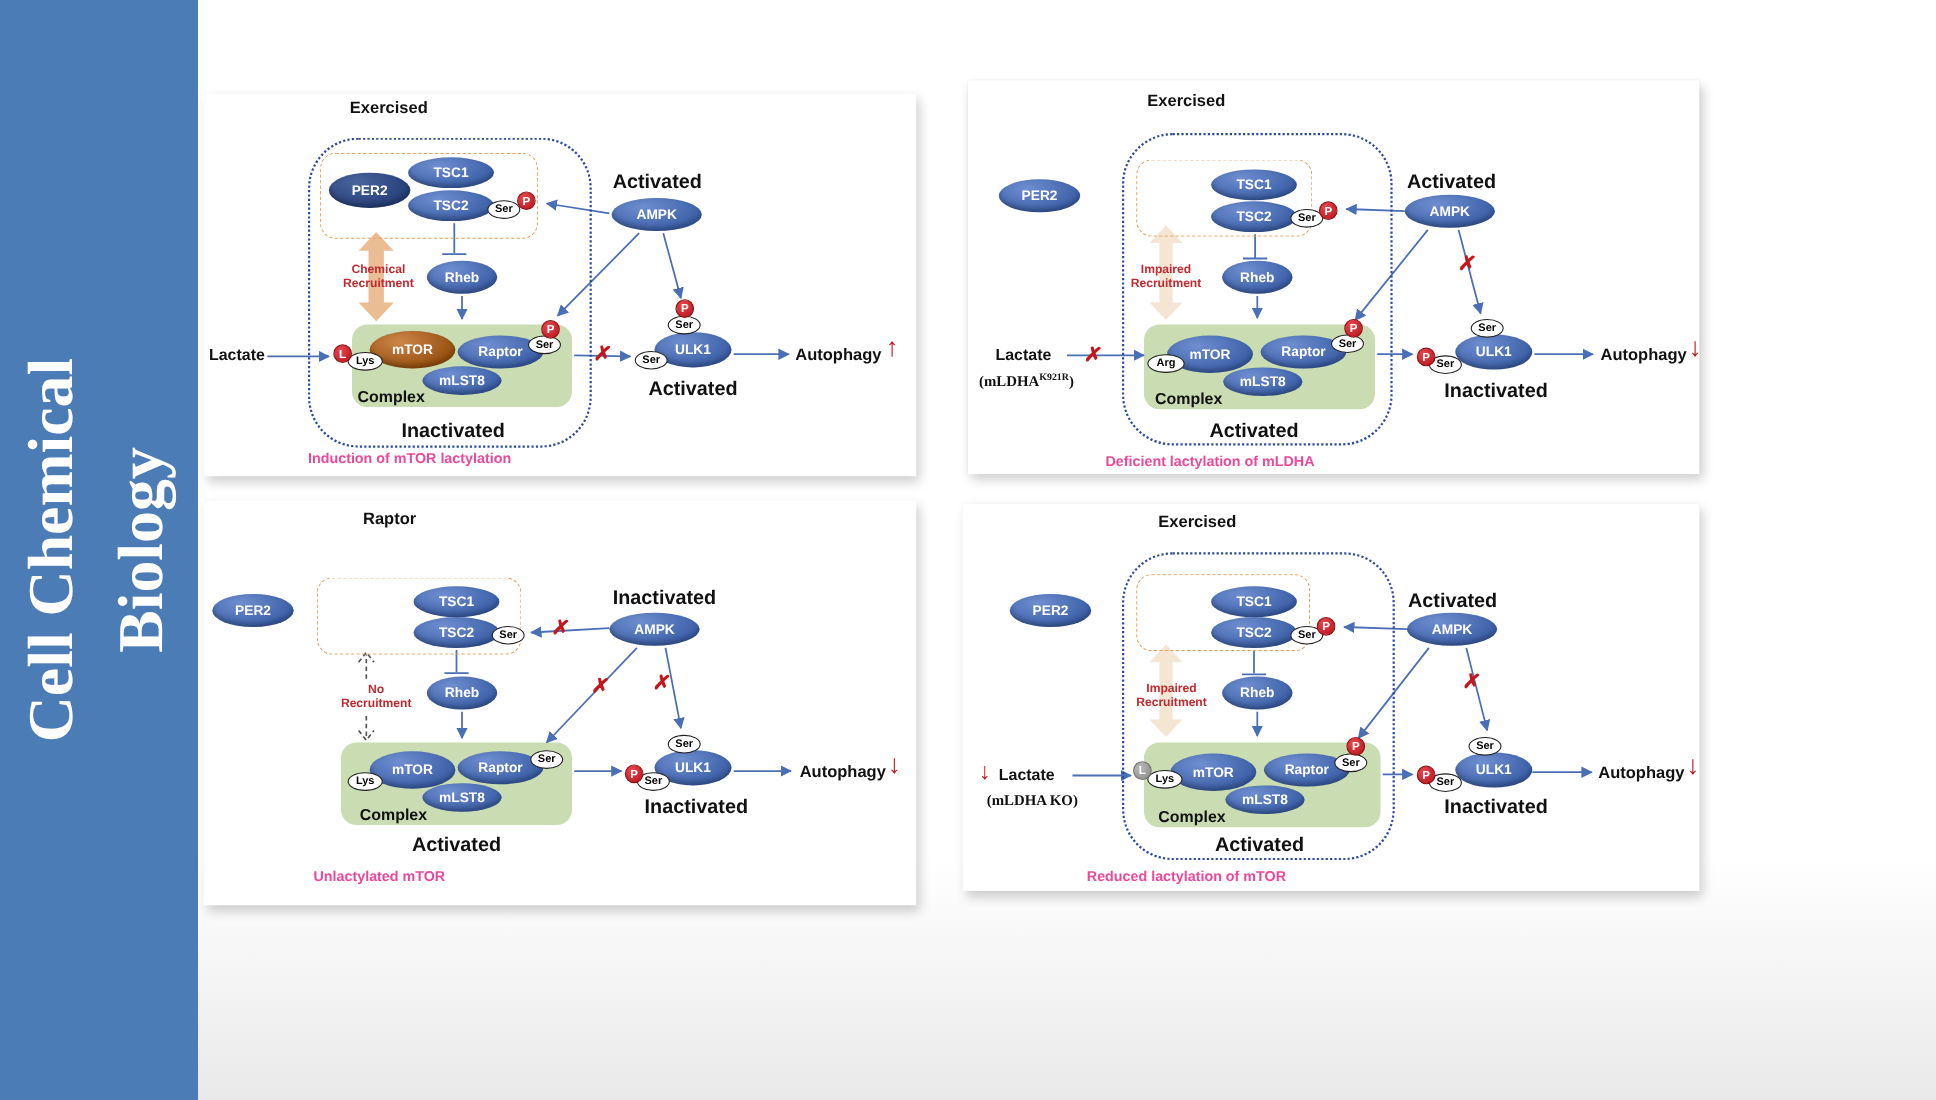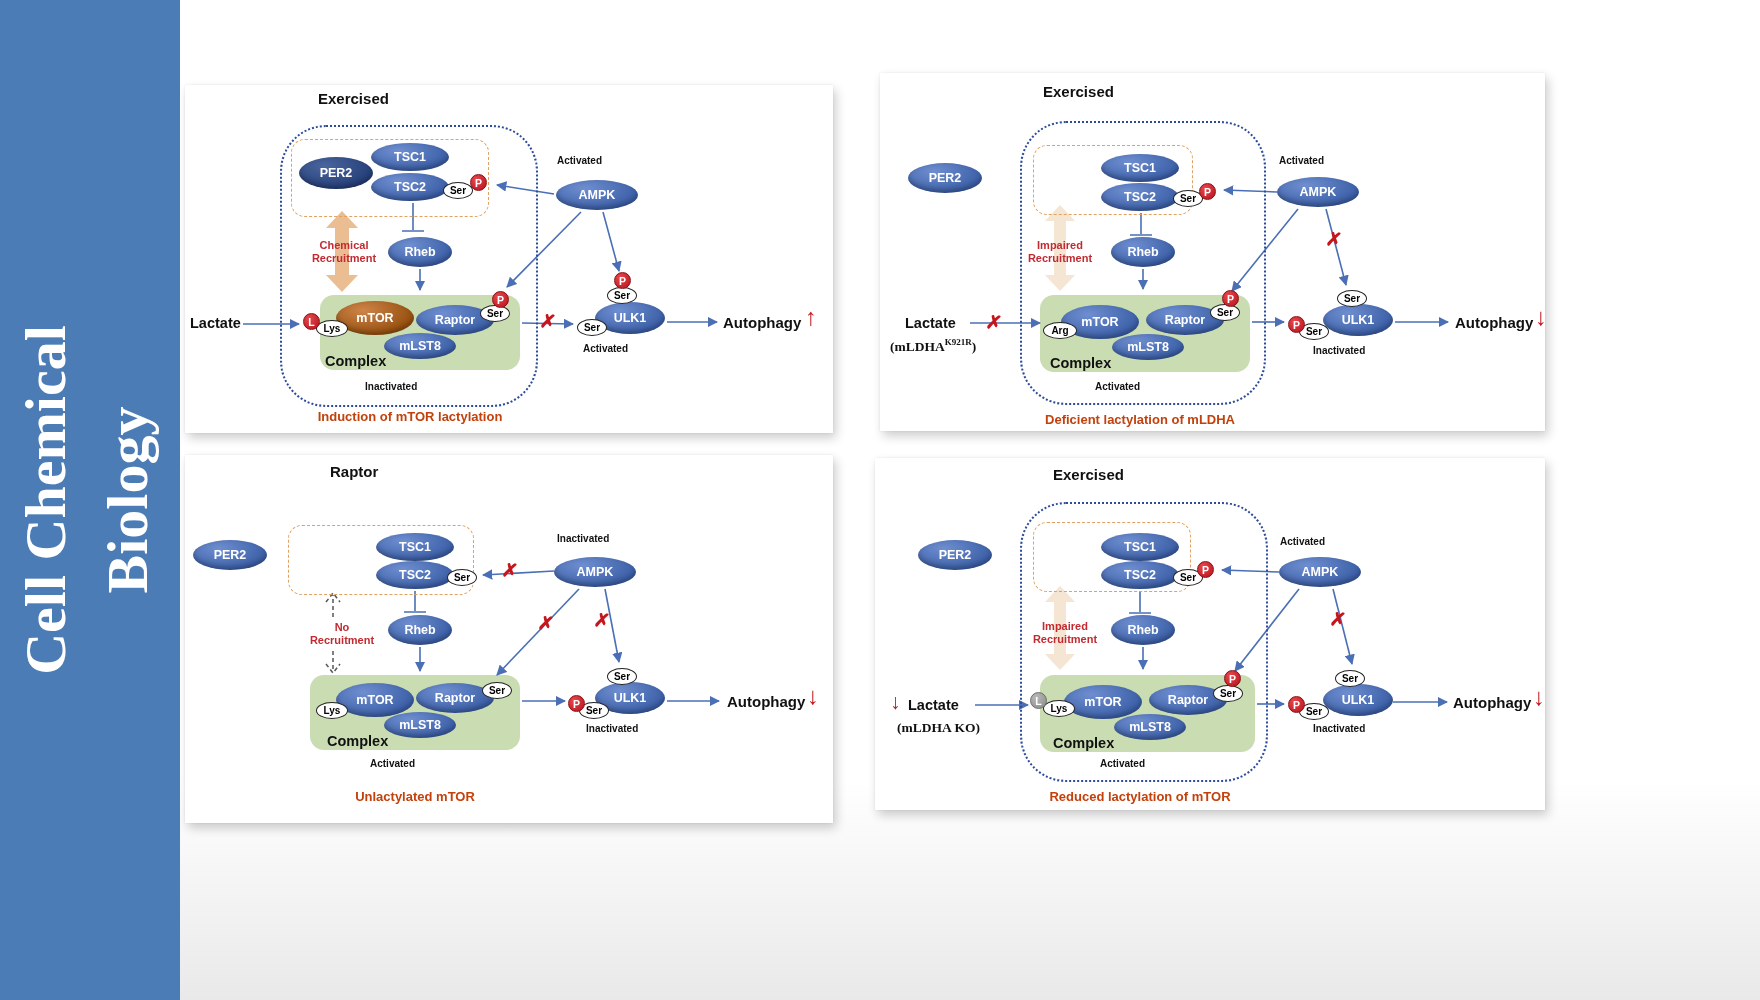--- a/index.html
+++ b/index.html
@@ -36,28 +36,28 @@
     display:flex;align-items:center;justify-content:center;
   }
   .pcirc{
     position:absolute;width:17px;height:17px;border-radius:50%;z-index:5;
     background:radial-gradient(circle at 35% 30%,#e8474d,#b5121b);
     border:1px solid #8d0e14;color:#fff;font-size:10.5px;font-weight:bold;
     display:flex;align-items:center;justify-content:center;
   }
   .pcirc.gray{background:radial-gradient(circle at 35% 30%,#b9b9b9,#8a8a8a);border-color:#6e6e6e}
   .ptitle{position:absolute;font-weight:bold;font-size:15px;color:#111;z-index:3}
-  .state{position:absolute;font-weight:bold;font-size:10px;color:#111;z-index:3}
+  .state{position:absolute;font-weight:bold;font-size:18px;color:#111;text-align:center;z-index:3}
   .lbl{position:absolute;font-weight:bold;font-size:14.5px;color:#111;z-index:3}
   .serif-lbl{position:absolute;font-family:"Liberation Serif",serif;font-weight:bold;font-size:13.5px;color:#111;z-index:3}
   .serif-lbl sup{font-size:9px}
   .rec{position:absolute;color:#c22a30;font-weight:bold;font-size:11px;text-align:center;line-height:13px;z-index:3}
   .xmark{position:absolute;color:#c4161c;font-weight:bold;font-size:19px;z-index:6;transform:rotate(8deg)}
   .redarrow{position:absolute;color:#c4161c;font-weight:bold;font-size:24px;z-index:3;line-height:24px}
-  .caption{position:absolute;color:#c2410c;font-weight:bold;font-size:13px;text-align:center;z-index:3}
+  .caption{position:absolute;color:#ec4899;font-weight:bold;font-size:13px;text-align:left;z-index:3}
 </style>
 </head>
 <body>
 
 <div class="sidebar">
   <div class="sidebar-text">
     <div>Cell Chemical</div>
     <div>Biology</div>
   </div>
 </div>
@@ -313,14 +313,14 @@
 
   <div class="pcirc" style="left:413px;top:238px">P</div>
   <div class="badge" style="left:424px;top:245px;width:30px;height:17px">Ser</div>
   <div class="oval" style="left:448px;top:226px;width:70px;height:32px">ULK1</div>
   <div class="badge" style="left:460px;top:212px;width:30px;height:17px">Ser</div>
   <div class="state" style="left:438px;top:265px;width:94px">Inactivated</div>
 
   <div class="lbl" style="left:578px;top:236px;font-size:15px">Autophagy</div>
   <span class="redarrow" style="left:658px;top:227px">↓</span>
 
-  <div class="caption" style="left:130px;top:331px;width:270px">Reduced lactylation of mTOR</div>
+  <div class="caption" style="left:113px;top:331px;width:270px">Reduced lactylation of mTOR</div>
 </section>
 
 </body></html>

